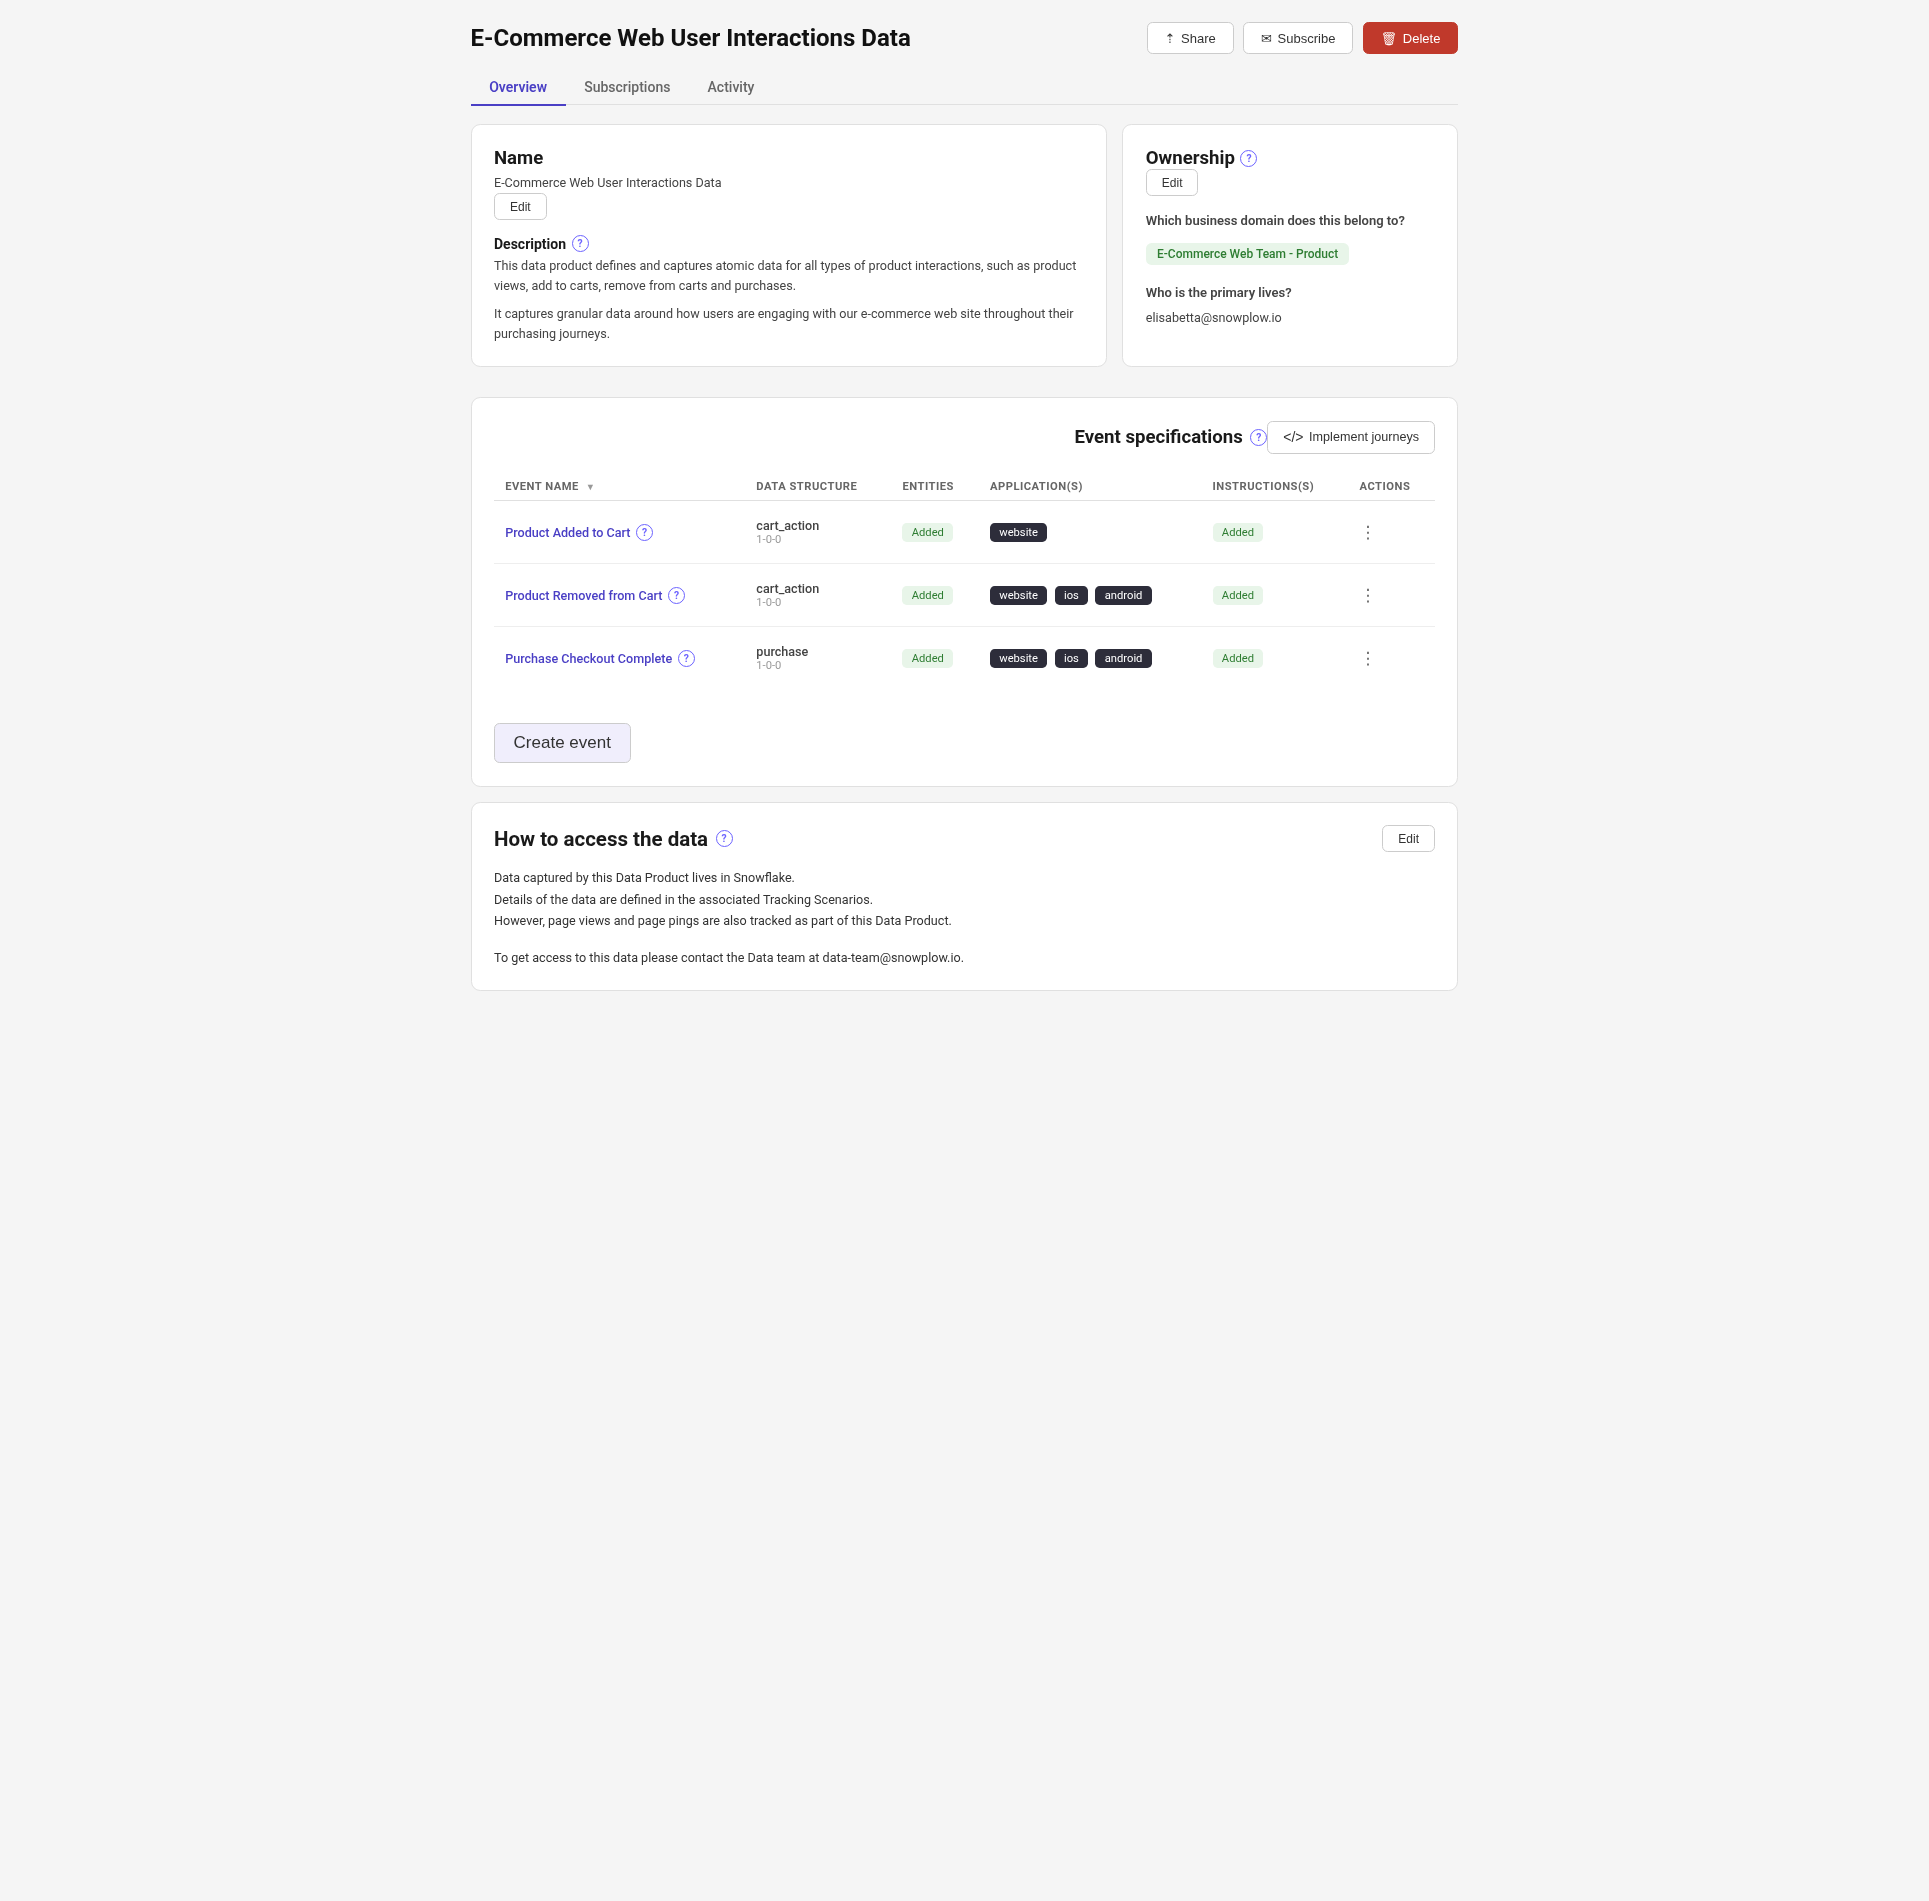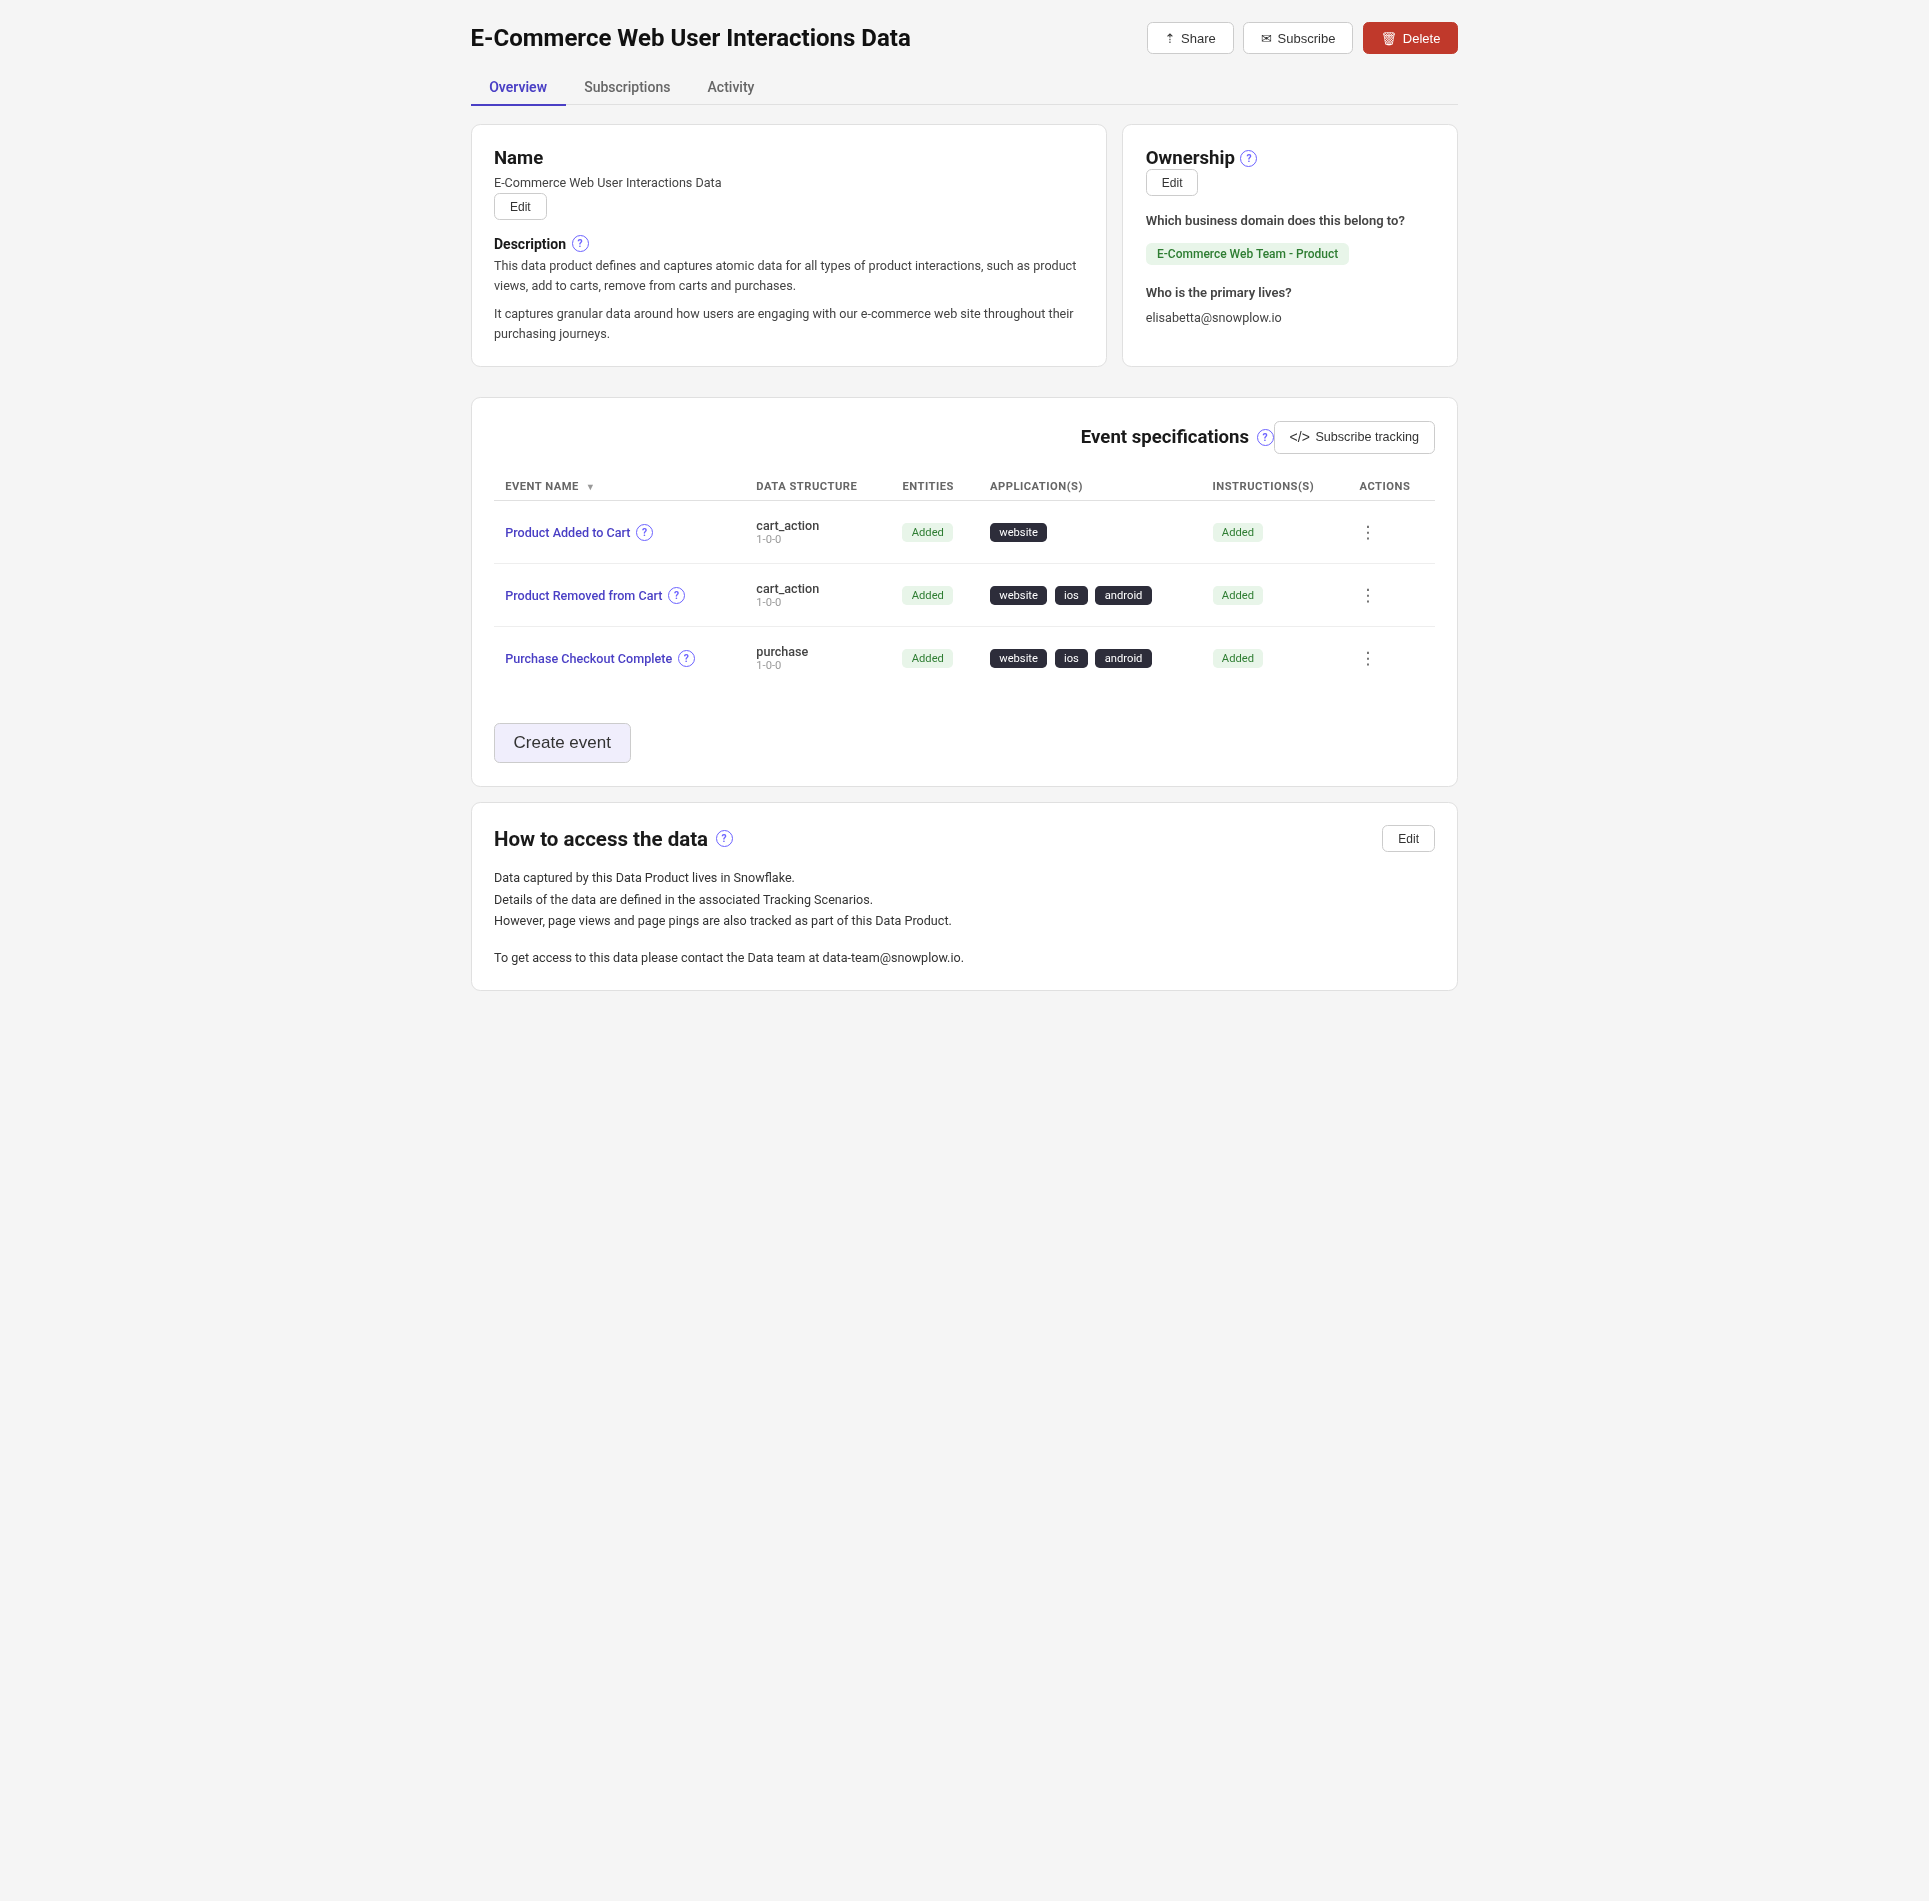--- a/index.html
+++ b/index.html
@@ -143,21 +143,21 @@
   </div>
 
   <div class="card">
     <div class="event-spec-header">
       <div class="event-spec-title">
         <span>Event specifications</span>
         <span class="q-icon">?</span>
       </div>
       <button class="implement-btn">
         <span style="font-size:14px;">&lt;/&gt;</span>
-        <span>Subscribe tracking</span>
+        <span>Implement journeys</span>
       </button>
     </div>
 
     <table class="event-table">
       <thead>
         <tr>
           <th>
             <span>EVENT NAME</span>
             <span class="sort-icon">▼</span>
           </th>

